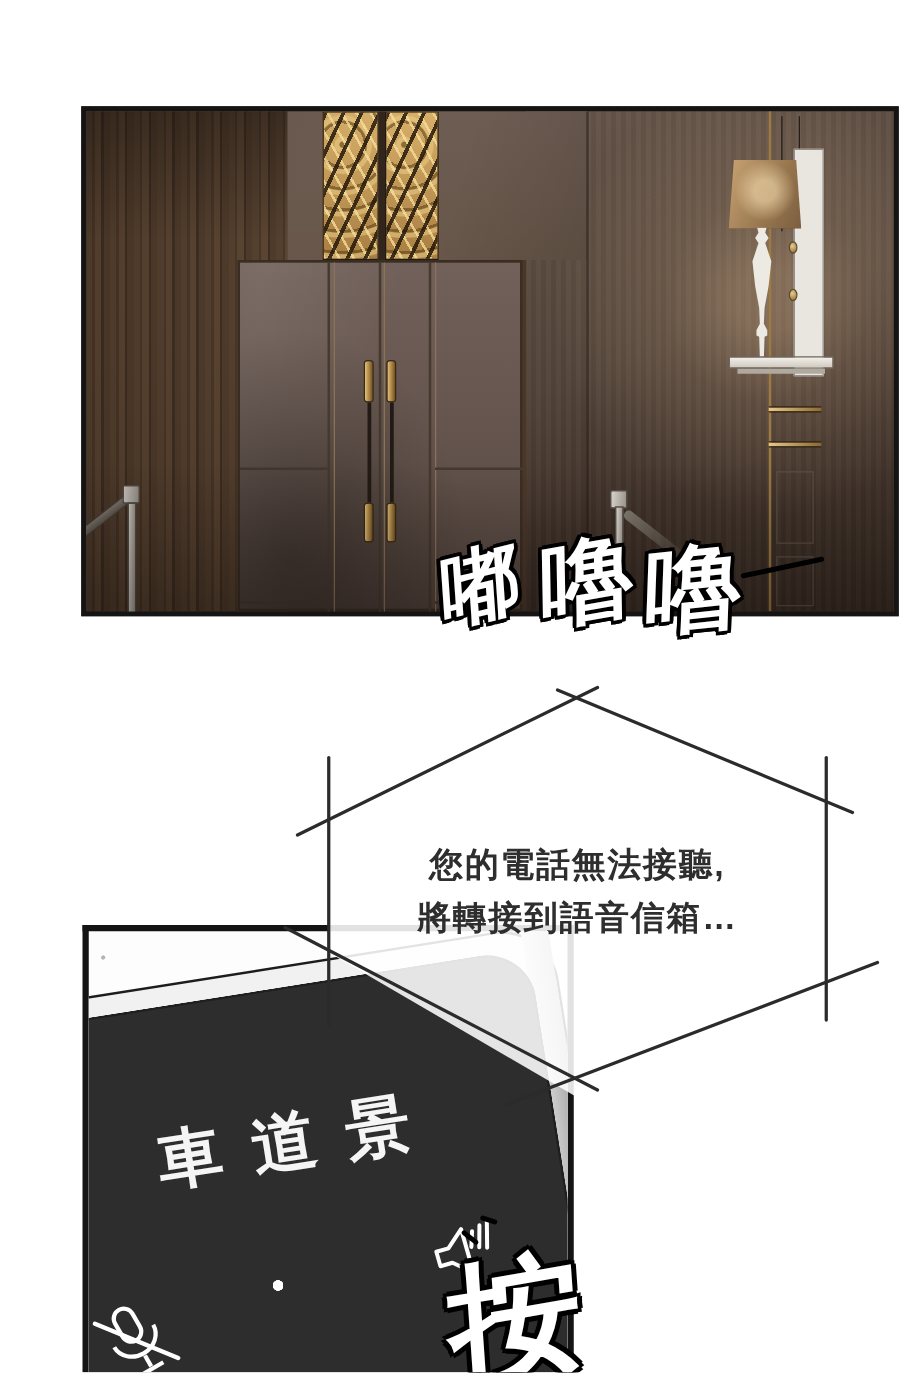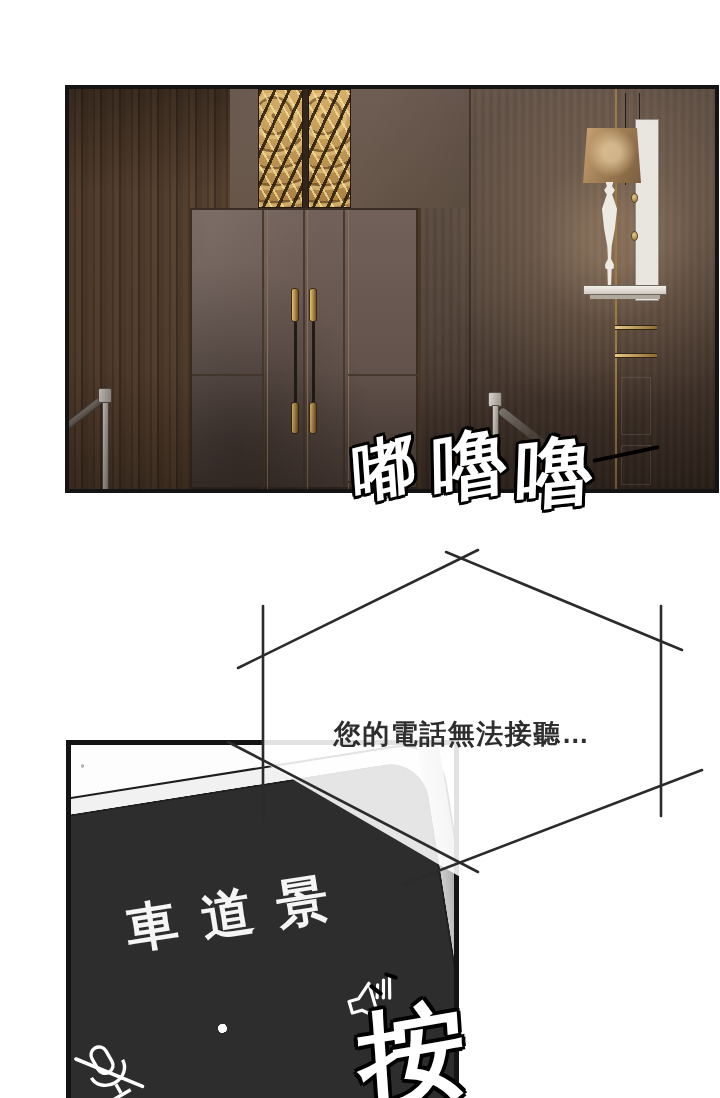--- a/index.html
+++ b/index.html
@@ -236,19 +236,20 @@
     <polygon points="462,556 661,646 661,775 462,878 263,762 263,650" fill="rgba(255,255,255,0.88)"></polygon>
     <g stroke="#2b2b2b" stroke-width="2.6" stroke-linecap="round">
       <line x1="238" y1="668" x2="478" y2="550"></line>
       <line x1="446" y1="552" x2="682" y2="650"></line>
       <line x1="263" y1="606" x2="263" y2="820"></line>
       <line x1="661" y1="606" x2="661" y2="816"></line>
       <line x1="228" y1="742" x2="478" y2="872"></line>
       <line x1="404" y1="884" x2="702" y2="770"></line>
     </g>
   </svg>
-  <div class="bubble-text" style="top:716px;">您的電話無法接聽…</div>
+  <div class="bubble-text" style="top:674px;">您的電話無法接聽,</div>
+  <div class="bubble-text" style="top:716px;">將轉接到語音信箱…</div>
 
   <div class="mark" style="left:368px;top:988px;width:16px;height:3px;transform:rotate(38deg);"></div>
   <div class="mark" style="left:384px;top:974px;width:14px;height:3px;transform:rotate(18deg);"></div>
   <span class="sfx sfx-press">按</span>
 
 </div>
 
 </body></html>

